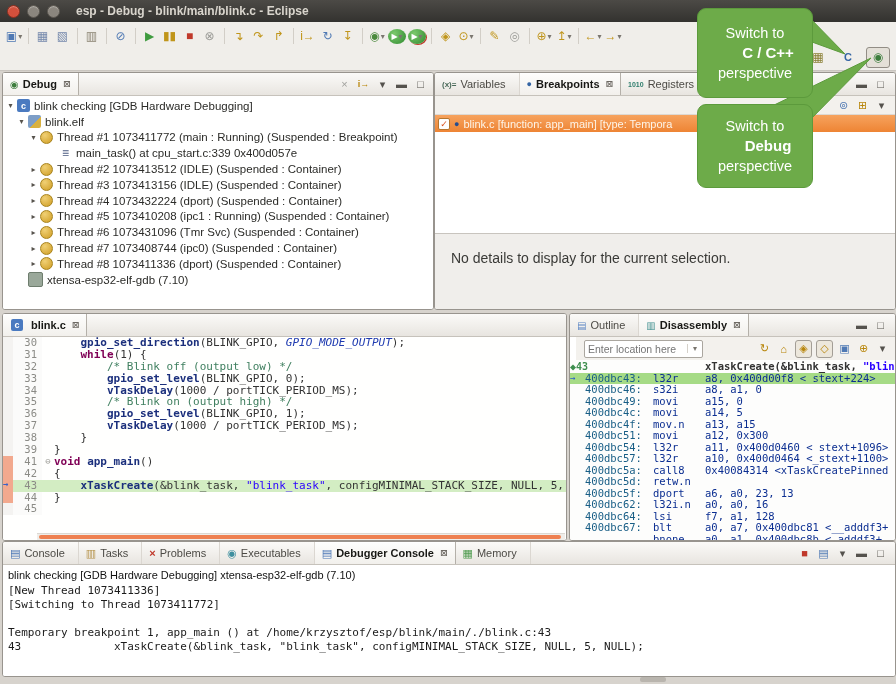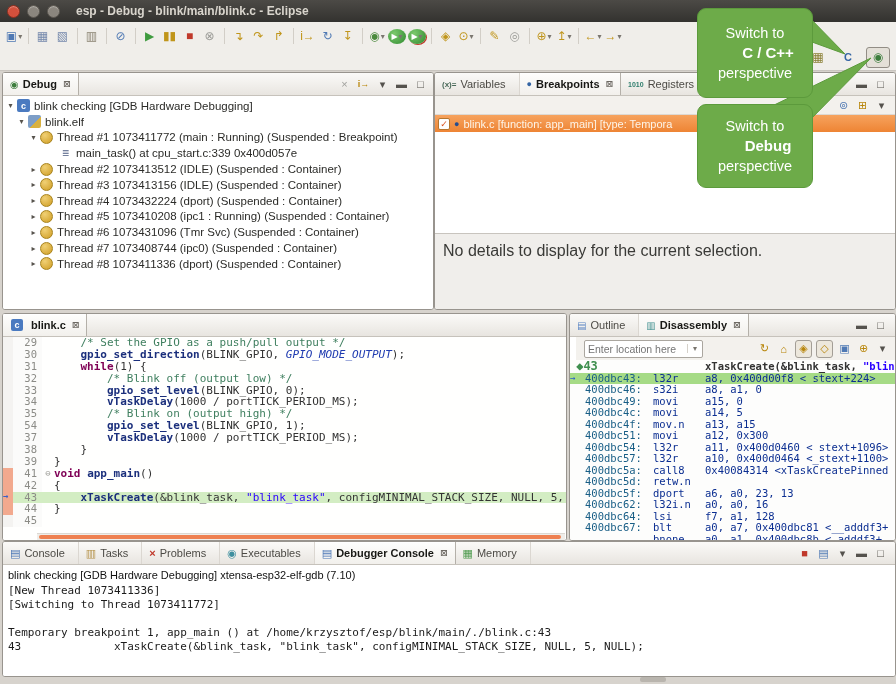--- a/index.html
+++ b/index.html
@@ -57,21 +57,21 @@
   .ic-elf{background:linear-gradient(135deg,#7d9ec7 55%,#d9b13f 55%);}
   .ic-thread{background:radial-gradient(circle at 35% 30%,#f0d075,#cf9d23);border-radius:50%;width:11px;height:11px;border:1px solid #a8831d;}
   .ic-frame{color:#4a5a80;font-size:12px;font-weight:bold;}
   .ic-frame::after{content:"≡";}
   .ic-gdb{background:#9aa89a;border:1px solid #6e7d6e;}
   
   .bp-toolbar{position:absolute;left:0;top:23px;right:0;height:18px;background:#f3f1ed;border-bottom:1px solid #ddd9d3;display:flex;align-items:center;justify-content:flex-end;padding-right:4px;}
   .bp-row{position:absolute;left:0;top:42px;right:0;height:17px;background:linear-gradient(#f6a35e,#ee8434);display:flex;align-items:center;font-size:11px;color:#fdf4e8;white-space:nowrap;overflow:hidden;}
   .bp-check{width:10px;height:10px;background:#fff;border:1px solid #b5762f;border-radius:2px;margin:0 4px 0 3px;color:#d9531e;font-size:9px;font-weight:bold;display:flex;align-items:center;justify-content:center;flex:none;}
   .bp-ico{color:#274d8f;font-size:9px;margin-right:4px;flex:none;}
-  .bp-details{position:absolute;left:0;right:0;top:160px;bottom:0;background:#f0eeeb;border-top:1px solid #c8c4be;font-size:16px;color:#3a3a37;padding:8px;}
+  .bp-details{position:absolute;left:0;right:0;top:160px;bottom:0;background:#f0eeeb;border-top:1px solid #c8c4be;font-size:14px;color:#3a3a37;padding:16px;}
   
   .ed-body{position:absolute;left:0;top:23px;right:0;bottom:0;background:#fffffe;font-family:"DejaVu Sans Mono","Liberation Mono",monospace;font-size:11px;overflow:hidden;}
   .eline{display:flex;height:11.9px;line-height:11.9px;white-space:pre;}
   .ann{width:10px;flex:none;background:#f4f3f1;position:relative;}
   .eline.salmon .ann{background:#f2a98e;}
   .bpmark{position:absolute;left:0;top:-1px;font-style:normal;color:#3b62c6;font-size:9px;font-weight:bold;}
   .lnum{width:24px;flex:none;text-align:right;padding-right:5px;color:#8b8b86;font-size:10.5px;background:#fbfbfa;}
   .fold{width:12px;flex:none;color:#9a9a94;font-size:9px;text-align:center;}
   .ecode{flex:1;color:#333;}
   .eline.cur .fold,.eline.cur .ecode,.eline.cur .lnum{background:#d3edc3;}
@@ -89,21 +89,21 @@
   .loc-dd{width:14px;font-size:8px;color:#7a766f;text-align:center;border-left:1px solid #d5d1ca;}
   .dis-body{position:absolute;left:0;top:46px;right:0;bottom:0;background:#fdfdfc;font-family:"DejaVu Sans Mono","Liberation Mono",monospace;font-size:10.5px;overflow:hidden;padding-top:1px;}
   .drow{display:flex;height:11.5px;line-height:11.5px;white-space:pre;color:#0b2e91;}
   .dgut{width:15px;flex:none;font-size:9px;color:#2b5fc7;}
   .daddr{width:68px;flex:none;color:#175d85;}
   .dmn{width:52px;flex:none;}
   .dops{flex:1;overflow:hidden;}
   .dstr{color:#2a00ff;}
   .drow.cur{background:#a6db86;}
   .drow.src{color:#333;font-weight:bold;}
-  .drow.src .dgut{color:#3f8f4f;width:34px;font-size:12px;text-align:center;}
+  .drow.src .dgut{color:#3f8f4f;width:34px;font-size:10px;}
   .drow.src .daddr{width:49px;}
   
   .con-body{position:absolute;left:0;top:23px;right:0;bottom:0;background:#fff;padding:3px 0 0 5px;overflow:hidden;}
   .cline{font-family:"DejaVu Sans Mono","Liberation Mono",monospace;font-size:11px;height:14px;line-height:14px;color:#1b1b1b;white-space:pre;}
   .cline.hdr{font-family:"Liberation Sans","DejaVu Sans",sans-serif;color:#111;height:16px;}
   .c-con{color:#4a76b5}.c-task{color:#b5924a}.c-prob{color:#c0392b;font-weight:bold}.c-exec{color:#3f8f9f}.c-mem{color:#4f9b4f}
   
   .callout{position:absolute;width:114px;background:#6dab49;border:1px solid #5c9a3c;border-radius:9px;color:#fff;display:flex;flex-direction:column;justify-content:center;text-align:center;z-index:41;font-size:14.5px;line-height:20px;}
   .callout .b{font-weight:bold;font-size:15px;margin-left:26px;}
   #arrows{position:absolute;left:0;top:0;z-index:40;pointer-events:none;}
@@ -408,20 +408,26 @@
         <span class="tlabel">Thread #7 1073408744 (ipc0) (Suspended : Container)</span>
       </div>
 
       <div class="trow">
         <span class="tind ind2"></span>
         <span class="tarr">▸</span>
         <span class="ti ic-thread"></span>
         <span class="tlabel">Thread #8 1073411336 (dport) (Suspended : Container)</span>
       </div>
 
+      <div class="trow">
+        <span class="tind ind1"></span>
+        <span class="tarr"></span>
+        <span class="ti ic-gdb"></span>
+        <span class="tlabel">xtensa-esp32-elf-gdb (7.10)</span>
+      </div>
     </div>
 </div>
 
 <div class="panel" style="left:434px;top:72px;width:460px;height:236px;">
   <div class="tabbar">
 
       <div class="tab">
         <span class="tbic v-ic">(x)=</span>
         <span>Variables</span>
         <span class="close"></span>
@@ -469,26 +475,20 @@
 <div class="panel" style="left:2px;top:313px;width:563px;height:226px;">
   <div class="tabbar">
     <div class="tab sel">
       <span class="ti ic-launch" style="width:12px;height:12px;"></span>
       <span>blink.c</span>
       <span class="close">⊠</span>
     </div>
   </div>
   <div class="ed-body">
 
-      <div class="eline">
-        <span class="ann"><i class="bpmark"></i></span>
-        <span class="lnum">29</span>
-        <span class="fold"></span>
-        <span class="ecode"><span class="cseg p">    </span><span class="cseg cmt">/* Set the GPIO as a push/pull output */</span></span>
-      </div>
 
       <div class="eline">
         <span class="ann"><i class="bpmark"></i></span>
         <span class="lnum">30</span>
         <span class="fold"></span>
         <span class="ecode"><span class="cseg p">    </span><span class="cseg fn">gpio_set_direction</span><span class="cseg p">(BLINK_GPIO, </span><span class="cseg mac">GPIO_MODE_OUTPUT</span><span class="cseg p">);</span></span>
       </div>
 
       <div class="eline">
         <span class="ann"><i class="bpmark"></i></span>
@@ -520,21 +520,21 @@
 
       <div class="eline">
         <span class="ann"><i class="bpmark"></i></span>
         <span class="lnum">35</span>
         <span class="fold"></span>
         <span class="ecode"><span class="cseg p">        </span><span class="cseg cmt">/* Blink on (output high) */</span></span>
       </div>
 
       <div class="eline">
         <span class="ann"><i class="bpmark"></i></span>
-        <span class="lnum">54</span>
+        <span class="lnum">36</span>
         <span class="fold"></span>
         <span class="ecode"><span class="cseg p">        </span><span class="cseg fn">gpio_set_level</span><span class="cseg p">(BLINK_GPIO, 1);</span></span>
       </div>
 
       <div class="eline">
         <span class="ann"><i class="bpmark"></i></span>
         <span class="lnum">37</span>
         <span class="fold"></span>
         <span class="ecode"><span class="cseg p">        </span><span class="cseg fn">vTaskDelay</span><span class="cseg p">(1000 / portTICK_PERIOD_MS);</span></span>
       </div>

